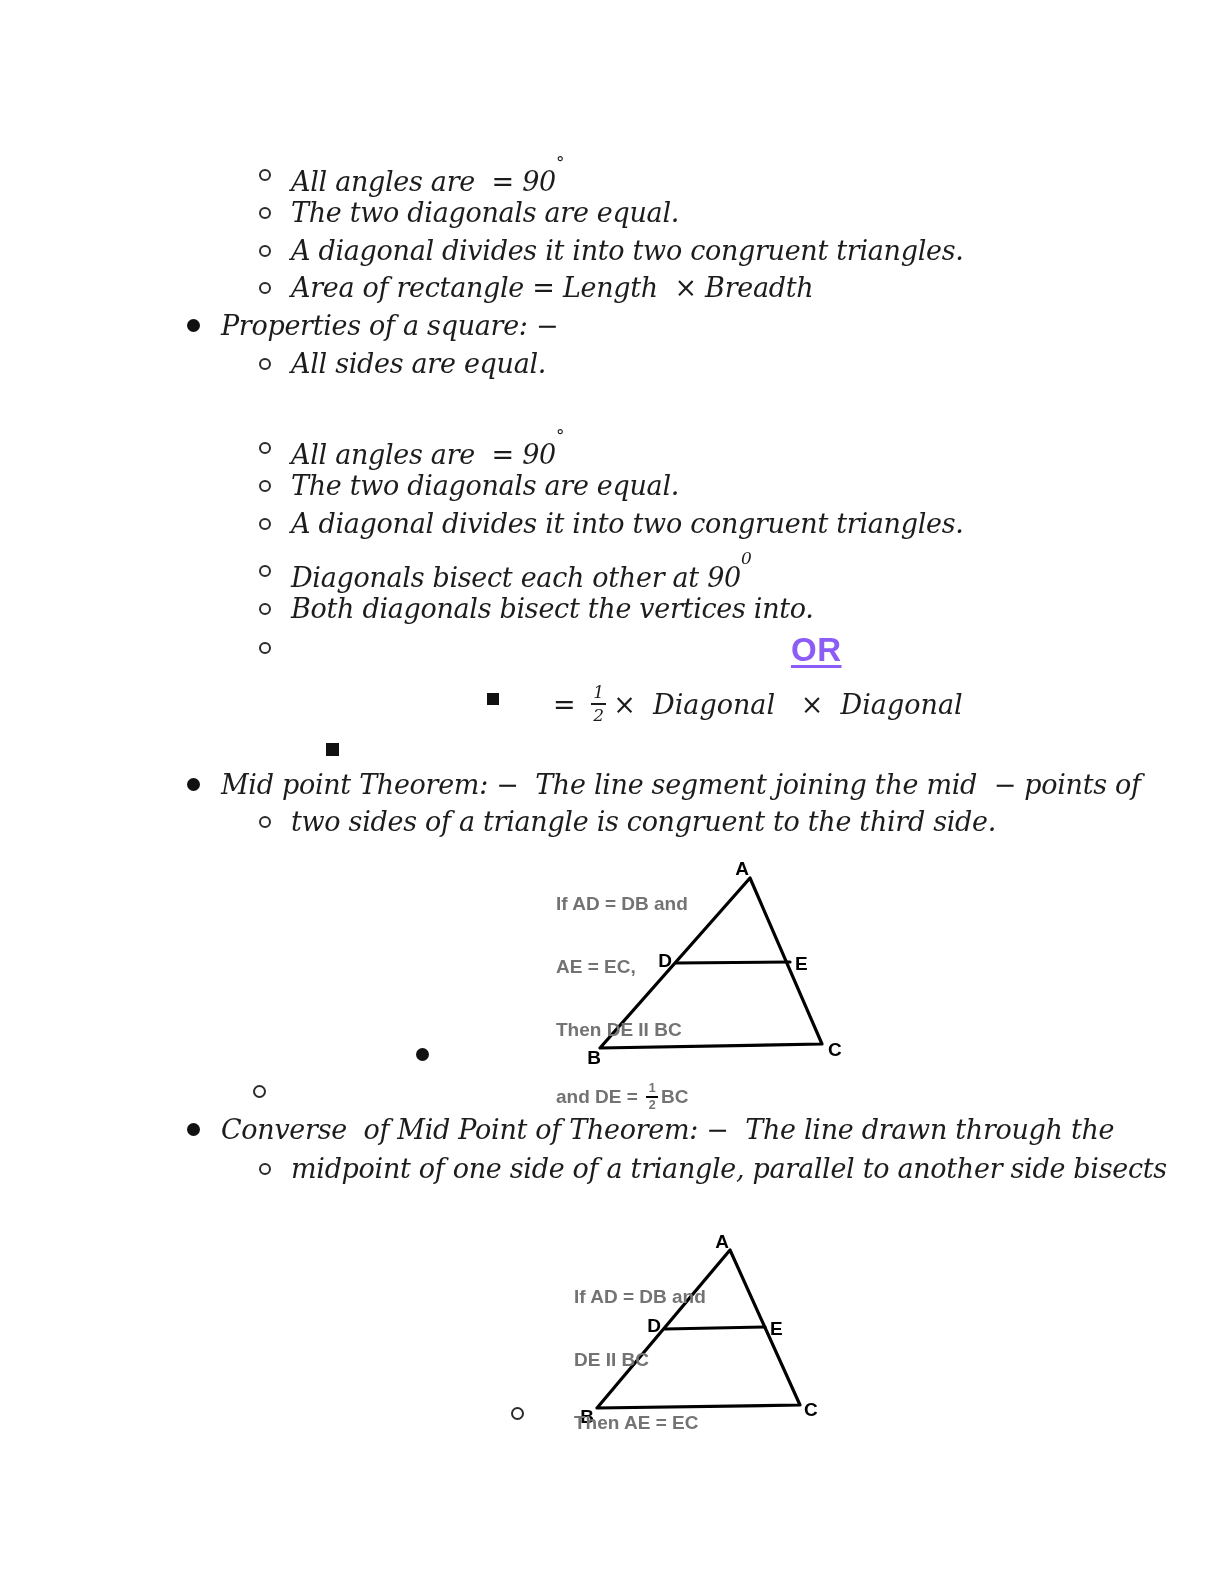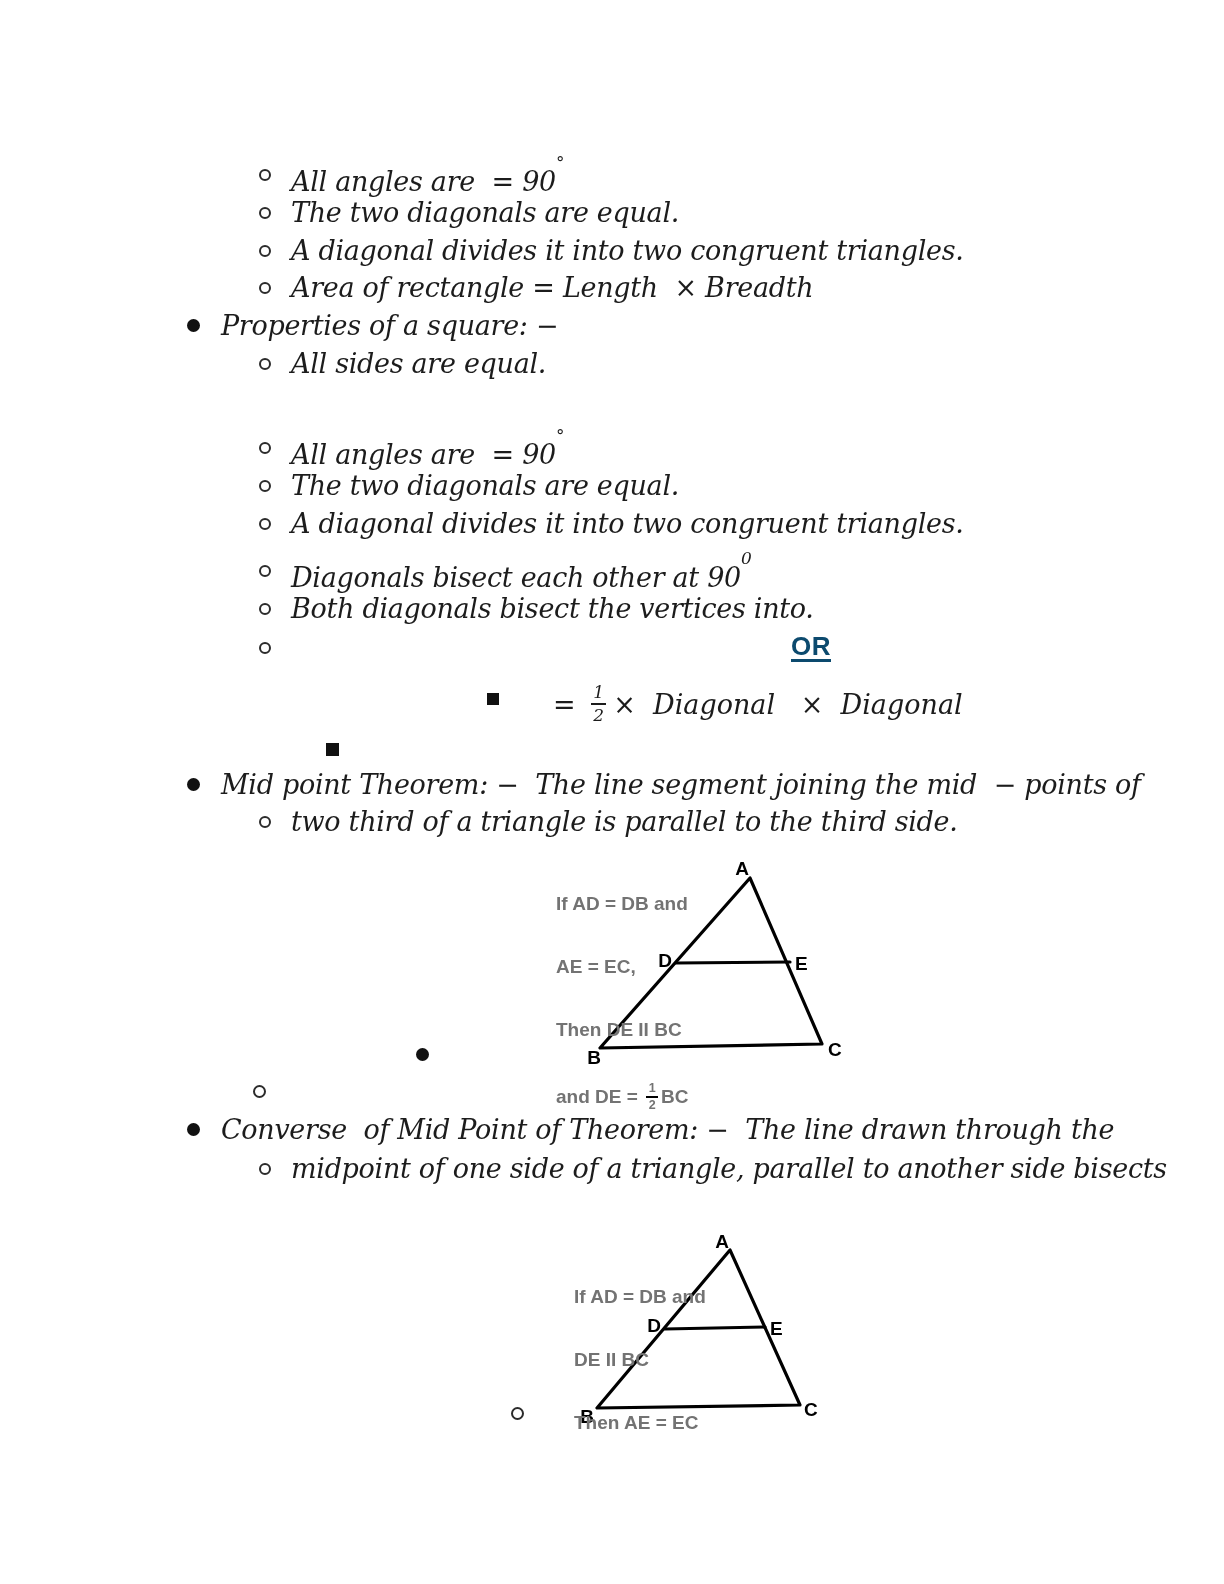--- a/index.html
+++ b/index.html
@@ -12,21 +12,21 @@
   .lvl2 .txt{left:286px;}
   .b{position:absolute;box-sizing:border-box;}
   .lvl1 .b{left:182px;top:11px;}
   .lvl2 .b{left:254px;top:12px;}
   .dot{width:13px;height:13px;border-radius:50%;background:#111;}
   .ring{width:12px;height:12px;border-radius:50%;border:2px solid #2b2b2b;background:#fff;}
   .sq{width:12px;height:12px;background:#111;}
   .lone{position:absolute;}
   .sup{font-size:17px;font-style:italic;position:relative;top:-13px;letter-spacing:0;}
   .or{position:absolute;left:786px;top:1px;font-family:"Liberation Sans",sans-serif;
-      font-weight:bold;font-style:normal;font-size:26px;color:#0c4a6e;letter-spacing:0.5px;
+      font-weight:bold;font-style:normal;font-size:33px;color:#8b5cf6;letter-spacing:0.5px;
       text-decoration:underline;text-decoration-thickness:2.5px;text-underline-offset:4px;}
   
   .eqline{top:676px;height:56px;}
   .eqtext{position:absolute;left:548px;top:0;height:56px;display:flex;align-items:center;
           font-style:italic;font-size:27px;white-space:pre;}
   .frac{display:inline-flex;flex-direction:column;align-items:center;font-size:17px;
         line-height:1;margin:0 7px;font-style:italic;}
   .fbar{width:15px;height:2px;background:#1c1c1c;margin:2px 0;}
   
   .diagram{position:absolute;}
@@ -108,21 +108,21 @@
   </div>
 
   <span class="b sq lone" style="left:326px;top:743px;width:13px;height:13px"></span>
 
   <div class="line lvl1" style="top:767px">
     <span class="b dot"></span>
     <span class="txt">Mid point Theorem: −  The line segment joining the mid  − points of</span>
   </div>
   <div class="line lvl2" style="top:804px">
     <span class="b ring"></span>
-    <span class="txt">two third of a triangle is parallel to the third side.</span>
+    <span class="txt">two sides of a triangle is congruent to the third side.</span>
   </div>
 
   <div class="diagram" style="left:545px;top:845px;width:300px;height:228px">
     <svg width="300" height="228" viewBox="0 0 300 228">
       <polygon class="tri" points="205,33 55,203 277,199"></polygon>
       <line class="tri" x1="131" y1="118" x2="245" y2="117"></line>
       <text x="197" y="30" text-anchor="middle">A</text>
       <text x="56" y="219" text-anchor="end">B</text>
       <text x="283" y="211">C</text>
       <text x="127" y="122" text-anchor="end">D</text>

